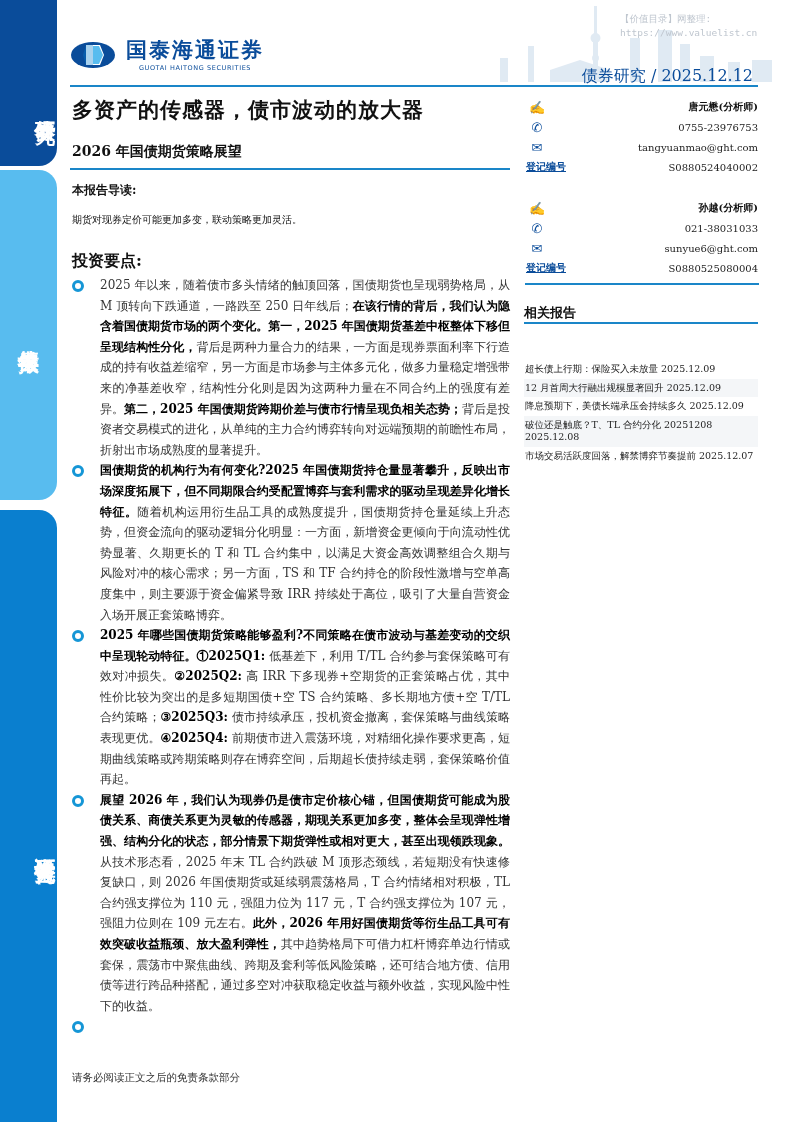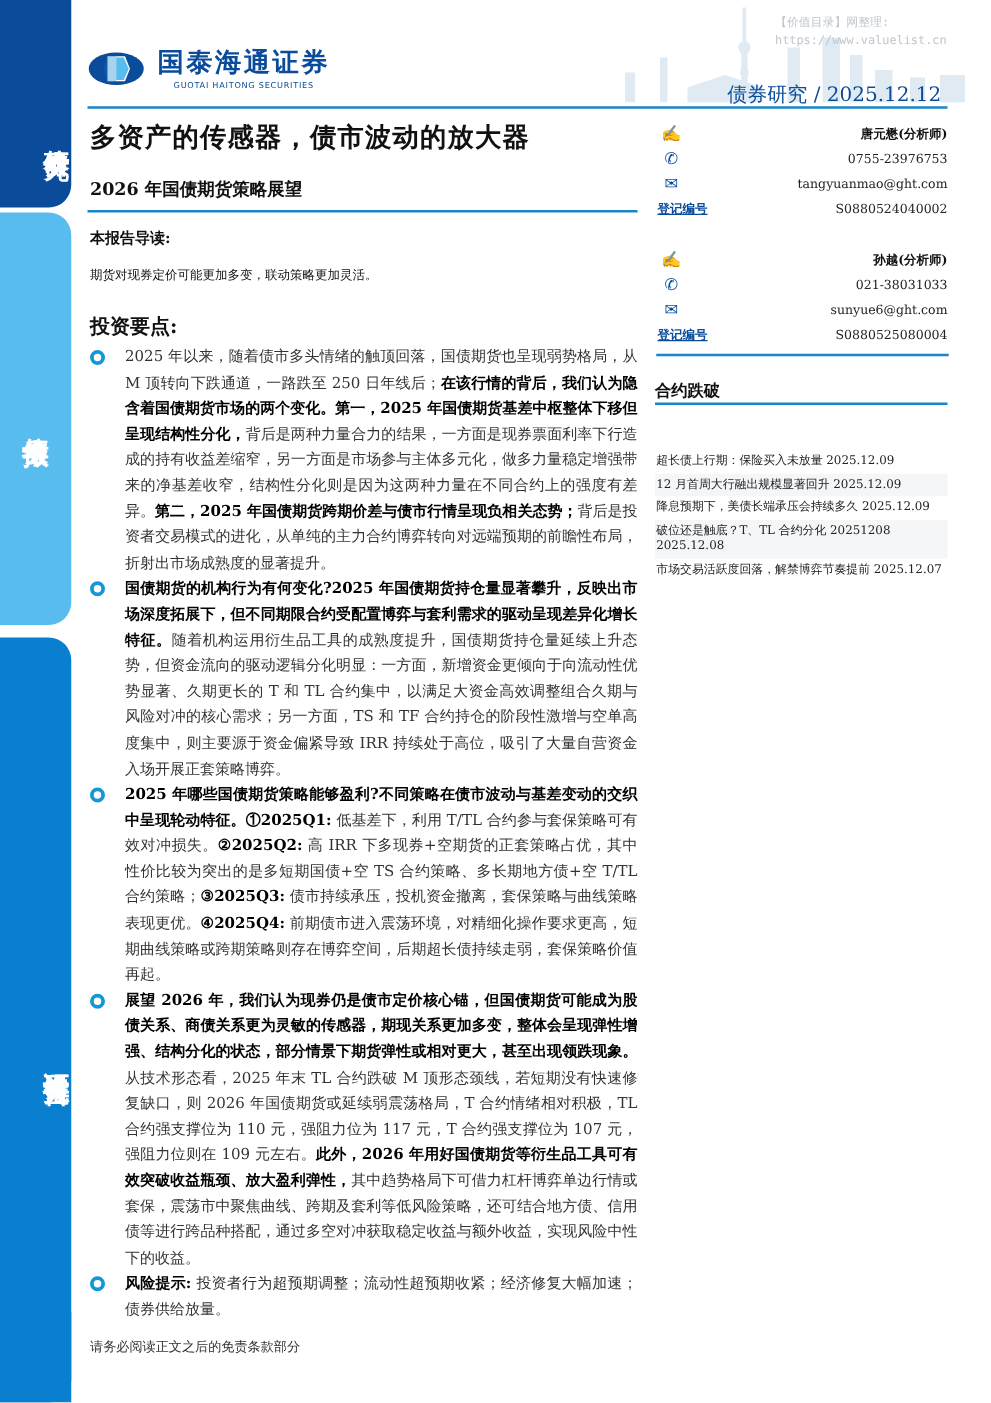--- a/index.html
+++ b/index.html
@@ -151,36 +151,36 @@
         <span class="val">sunyue6@ght.com</span>
       </div>
     <div class="arow">
         <span class="reg">登记编号</span>
         <span class="val">S0880525080004</span>
       </div>
   </div>
 </div>
 <div class="rule-an"></div>
 
-<div class="related-h">合约跌破</div>
+<div class="related-h">相关报告</div>
 <div class="rule-rel"></div>
 <div class="related">
   <div class="ri">超长债上行期：保险买入未放量 2025.12.09</div>
   <div class="ri">12 月首周大行融出规模显著回升 2025.12.09</div>
   <div class="ri">降息预期下，美债长端承压会持续多久 2025.12.09</div>
   <div class="ri">破位还是触底？T、TL 合约分化 20251208 2025.12.08</div>
   <div class="ri">市场交易活跃度回落，解禁博弈节奏提前 2025.12.07</div>
 </div>
 
 <div class="lead-h">本报告导读:</div>
 <div class="lead-t">期货对现券定价可能更加多变，联动策略更加灵活。</div>
 <div class="kp-h">投资要点:</div>
 
 <div class="points">
   <div class="pt"><span class="bullet"></span><span class="pt-body"><span>2025 年以来，随着债市多头情绪的触顶回落，国债期货也呈现弱势格局，从 M 顶转向下跌通道，一路跌至 250 日年线后；</span><b>在该行情的背后，我们认为隐含着国债期货市场的两个变化。第一，2025 年国债期货基差中枢整体下移但呈现结构性分化，</b><span>背后是两种力量合力的结果，一方面是现券票面利率下行造成的持有收益差缩窄，另一方面是市场参与主体多元化，做多力量稳定增强带来的净基差收窄，结构性分化则是因为这两种力量在不同合约上的强度有差异。</span><b>第二，2025 年国债期货跨期价差与债市行情呈现负相关态势；</b><span>背后是投资者交易模式的进化，从单纯的主力合约博弈转向对远端预期的前瞻性布局，折射出市场成熟度的显著提升。</span></span></div>
   <div class="pt"><span class="bullet"></span><span class="pt-body"><b>国债期货的机构行为有何变化?2025 年国债期货持仓量显著攀升，反映出市场深度拓展下，但不同期限合约受配置博弈与套利需求的驱动呈现差异化增长特征。</b><span>随着机构运用衍生品工具的成熟度提升，国债期货持仓量延续上升态势，但资金流向的驱动逻辑分化明显：一方面，新增资金更倾向于向流动性优势显著、久期更长的 T 和 TL 合约集中，以满足大资金高效调整组合久期与风险对冲的核心需求；另一方面，TS 和 TF 合约持仓的阶段性激增与空单高度集中，则主要源于资金偏紧导致 IRR 持续处于高位，吸引了大量自营资金入场开展正套策略博弈。</span></span></div>
   <div class="pt"><span class="bullet"></span><span class="pt-body"><b>2025 年哪些国债期货策略能够盈利?不同策略在债市波动与基差变动的交织中呈现轮动特征。①2025Q1:</b><span> 低基差下，利用 T/TL 合约参与套保策略可有效对冲损失。</span><b>②2025Q2:</b><span> 高 IRR 下多现券+空期货的正套策略占优，其中性价比较为突出的是多短期国债+空 TS 合约策略、多长期地方债+空 T/TL 合约策略；</span><b>③2025Q3:</b><span> 债市持续承压，投机资金撤离，套保策略与曲线策略表现更优。</span><b>④2025Q4:</b><span> 前期债市进入震荡环境，对精细化操作要求更高，短期曲线策略或跨期策略则存在博弈空间，后期超长债持续走弱，套保策略价值再起。</span></span></div>
   <div class="pt"><span class="bullet"></span><span class="pt-body"><b>展望 2026 年，我们认为现券仍是债市定价核心锚，但国债期货可能成为股债关系、商债关系更为灵敏的传感器，期现关系更加多变，整体会呈现弹性增强、结构分化的状态，部分情景下期货弹性或相对更大，甚至出现领跌现象。</b><span>从技术形态看，2025 年末 TL 合约跌破 M 顶形态颈线，若短期没有快速修复缺口，则 2026 年国债期货或延续弱震荡格局，T 合约情绪相对积极，TL 合约强支撑位为 110 元，强阻力位为 117 元，T 合约强支撑位为 107 元，强阻力位则在 109 元左右。</span><b>此外，2026 年用好国债期货等衍生品工具可有效突破收益瓶颈、放大盈利弹性，</b><span>其中趋势格局下可借力杠杆博弈单边行情或套保，震荡市中聚焦曲线、跨期及套利等低风险策略，还可结合地方债、信用债等进行跨品种搭配，通过多空对冲获取稳定收益与额外收益，实现风险中性下的收益。</span></span></div>
-  <div class="pt"><span class="bullet"></span><span class="pt-body"><b>风险提示:</b><span> 投资者行为超预期调整；流动性超预期收紧；经济修复大幅加速；债券供给放量。</span></span></div>
+  <div class="pt"><span class="bullet"></span></div>
 </div>
 
 <div class="disclaimer">请务必阅读正文之后的免责条款部分</div>
 <div class="footer-tab"></div>
 
 </body></html>

